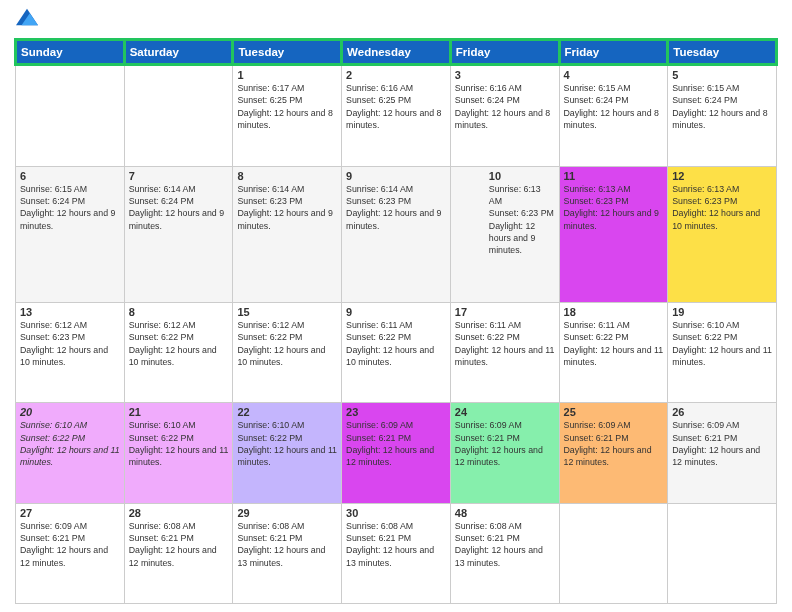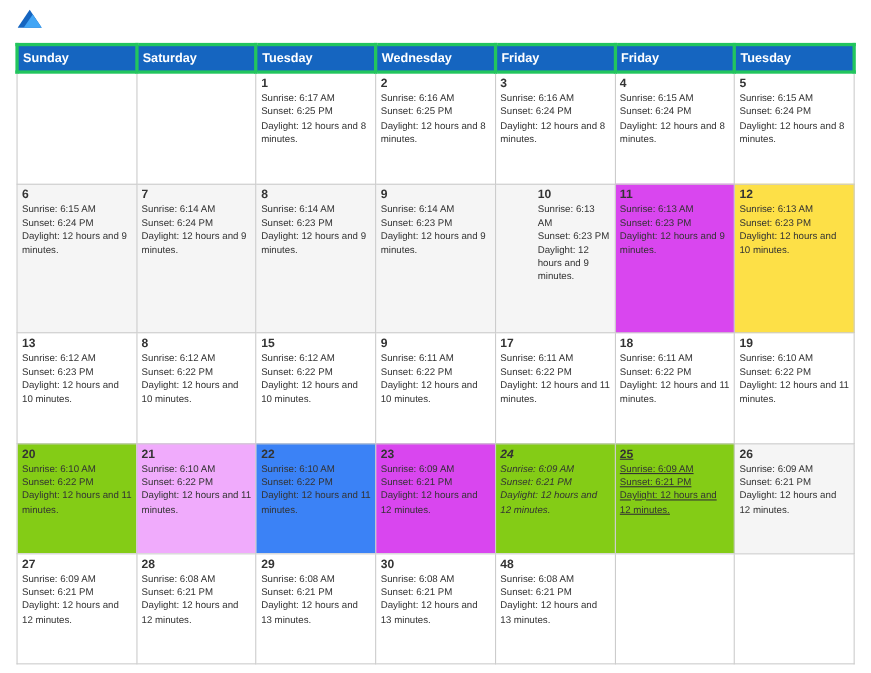--- a/index.html
+++ b/index.html
@@ -208,41 +208,41 @@
           <td>
             <span class="day-num">18</span>
             <div class="cell-info">Sunrise: 6:11 AM<br>Sunset: 6:22 PM<br>Daylight: 12 hours and 11 minutes.</div>
           </td>
           <td>
             <span class="day-num">19</span>
             <div class="cell-info">Sunrise: 6:10 AM<br>Sunset: 6:22 PM<br>Daylight: 12 hours and 11 minutes.</div>
           </td>
         </tr>
         <tr>
-          <td style="background: #84cc16;">
+          <td style="background: #f0abfc; font-style: italic;">
             <span class="day-num">20</span>
             <div class="cell-info">Sunrise: 6:10 AM<br>Sunset: 6:22 PM<br>Daylight: 12 hours and 11 minutes.</div>
           </td>
           <td style="background: #f0abfc;">
             <span class="day-num">21</span>
             <div class="cell-info">Sunrise: 6:10 AM<br>Sunset: 6:22 PM<br>Daylight: 12 hours and 11 minutes.</div>
           </td>
-          <td style="background: #3b82f6;">
+          <td style="background: #c4b5fd;">
             <span class="day-num">22</span>
             <div class="cell-info">Sunrise: 6:10 AM<br>Sunset: 6:22 PM<br>Daylight: 12 hours and 11 minutes.</div>
           </td>
           <td style="background: #d946ef;">
             <span class="day-num">23</span>
             <div class="cell-info">Sunrise: 6:09 AM<br>Sunset: 6:21 PM<br>Daylight: 12 hours and 12 minutes.</div>
           </td>
-          <td style="background: #84cc16; font-style: italic;">
+          <td style="background: #86efac;">
             <span class="day-num">24</span>
             <div class="cell-info">Sunrise: 6:09 AM<br>Sunset: 6:21 PM<br>Daylight: 12 hours and 12 minutes.</div>
           </td>
-          <td style="background: #84cc16; text-decoration: underline;">
+          <td style="background: #fdba74;">
             <span class="day-num">25</span>
             <div class="cell-info">Sunrise: 6:09 AM<br>Sunset: 6:21 PM<br>Daylight: 12 hours and 12 minutes.</div>
           </td>
           <td style="background: rgb(245, 245, 245);">
             <span class="day-num">26</span>
             <div class="cell-info">Sunrise: 6:09 AM<br>Sunset: 6:21 PM<br>Daylight: 12 hours and 12 minutes.</div>
           </td>
         </tr>
         <tr>
           <td>

